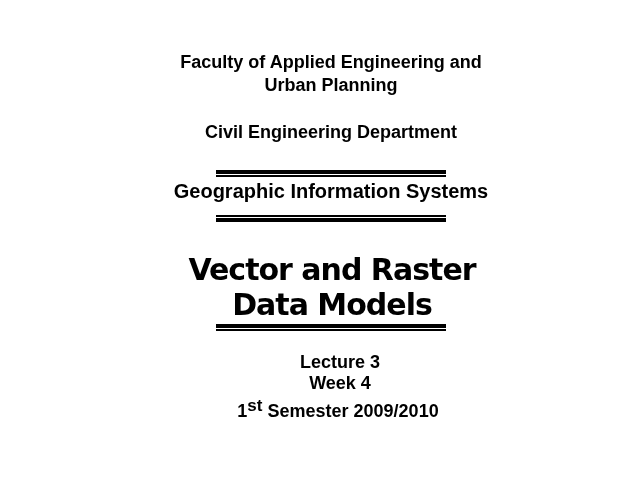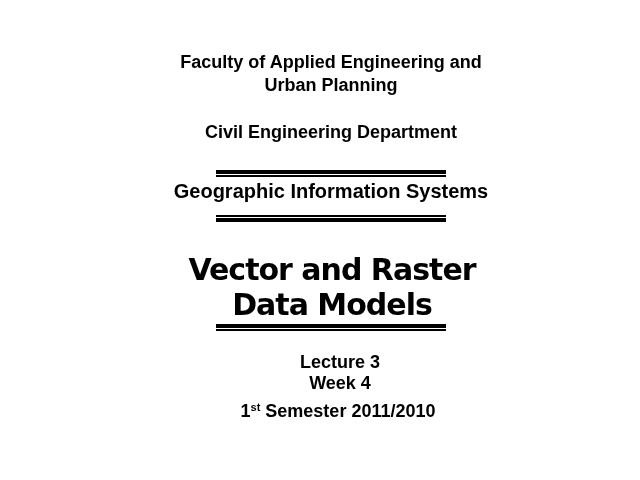--- a/index.html
+++ b/index.html
@@ -51,21 +51,21 @@
     font-size: 30px;
     line-height: 35px;
     letter-spacing: -1px;
   }
   .footer-line {
     font-size: 18px;
     line-height: 21px;
     font-weight: bold;
   }
   .sup {
-    font-size: 11px;
+    font-size: 17px;
     position: relative;
     top: -6px;
   }
   .sem-text {
     margin-left: 0.28em;
   }
 </style>
 </head>
 <body>
 
@@ -96,16 +96,16 @@
   <div class="abs" style="top:324px; left:11px;">
     <div class="rule thick-thin"></div>
   </div>
 
   <div class="abs footer-line" style="top:352px; left:20px;">
     <div>Lecture 3</div>
     <div>Week 4</div>
   </div>
 
   <div class="abs footer-line" style="top:401px; left:18px;">
-    <span>1</span><span class="sup">st</span><span class="sem-text">Semester 2011/2010</span>
+    <span>1</span><span class="sup">st</span><span class="sem-text">Semester 2009/2010</span>
   </div>
 
 </div>
 
 </body></html>

